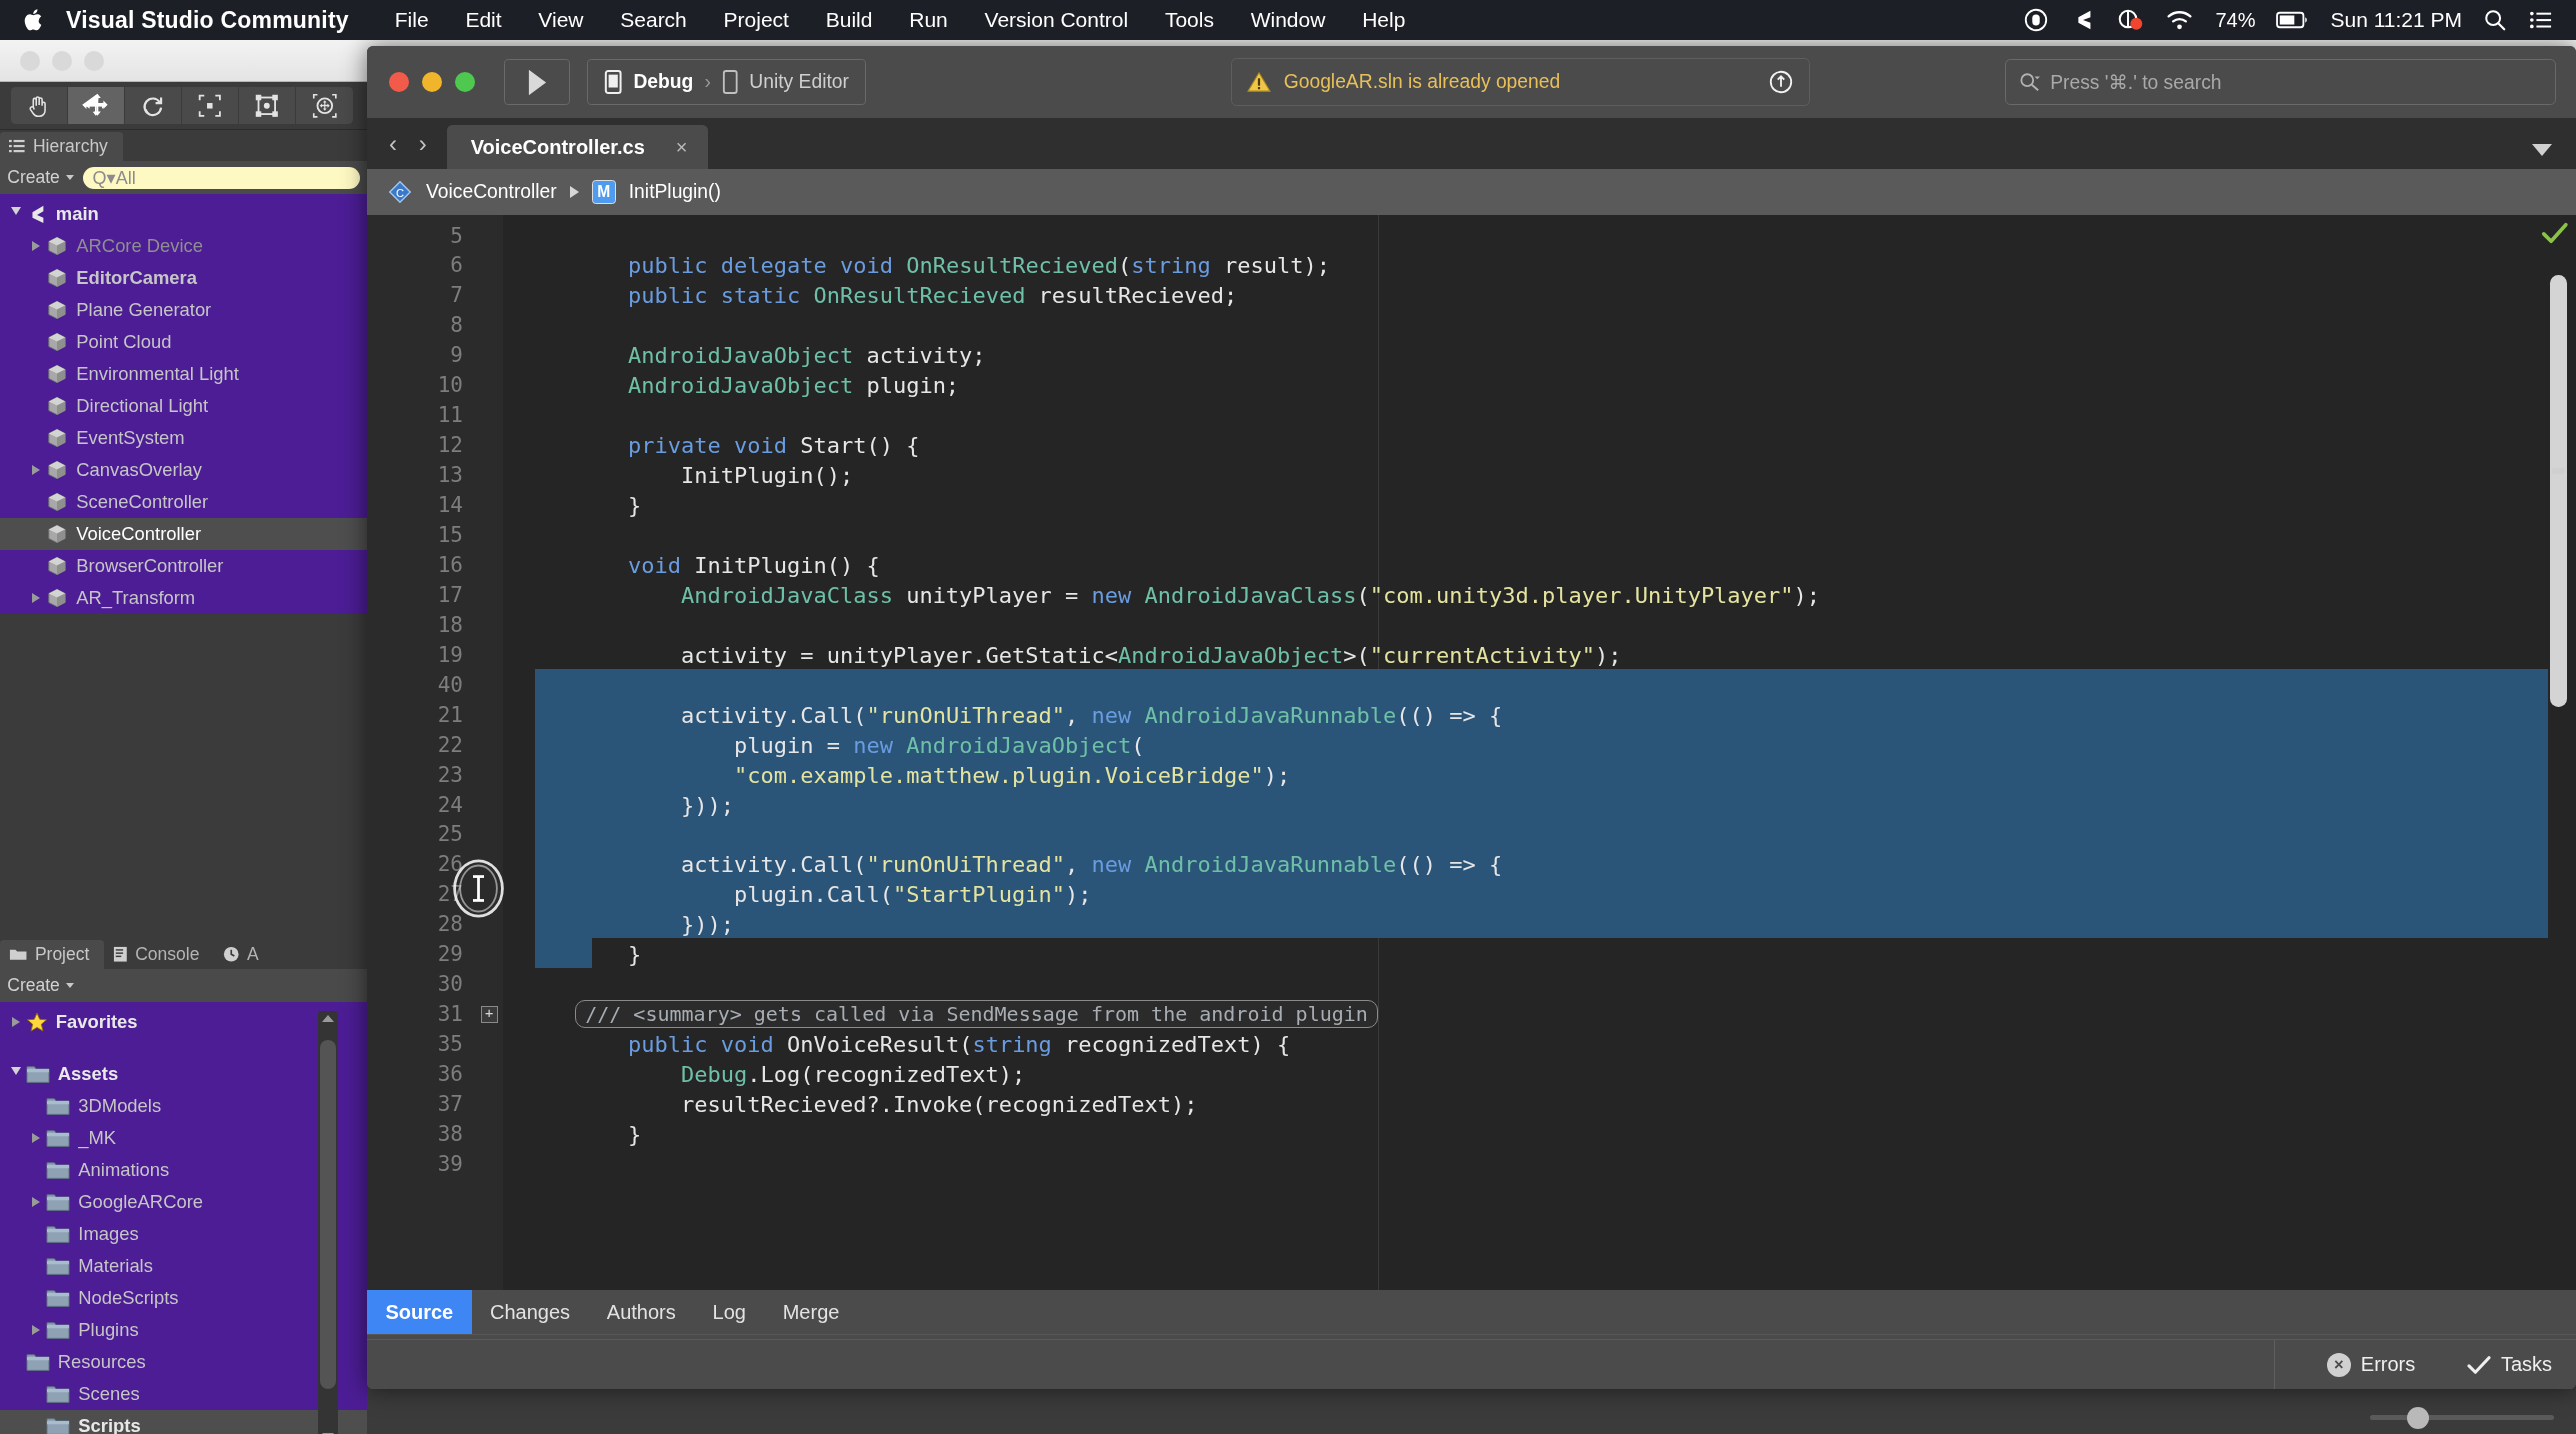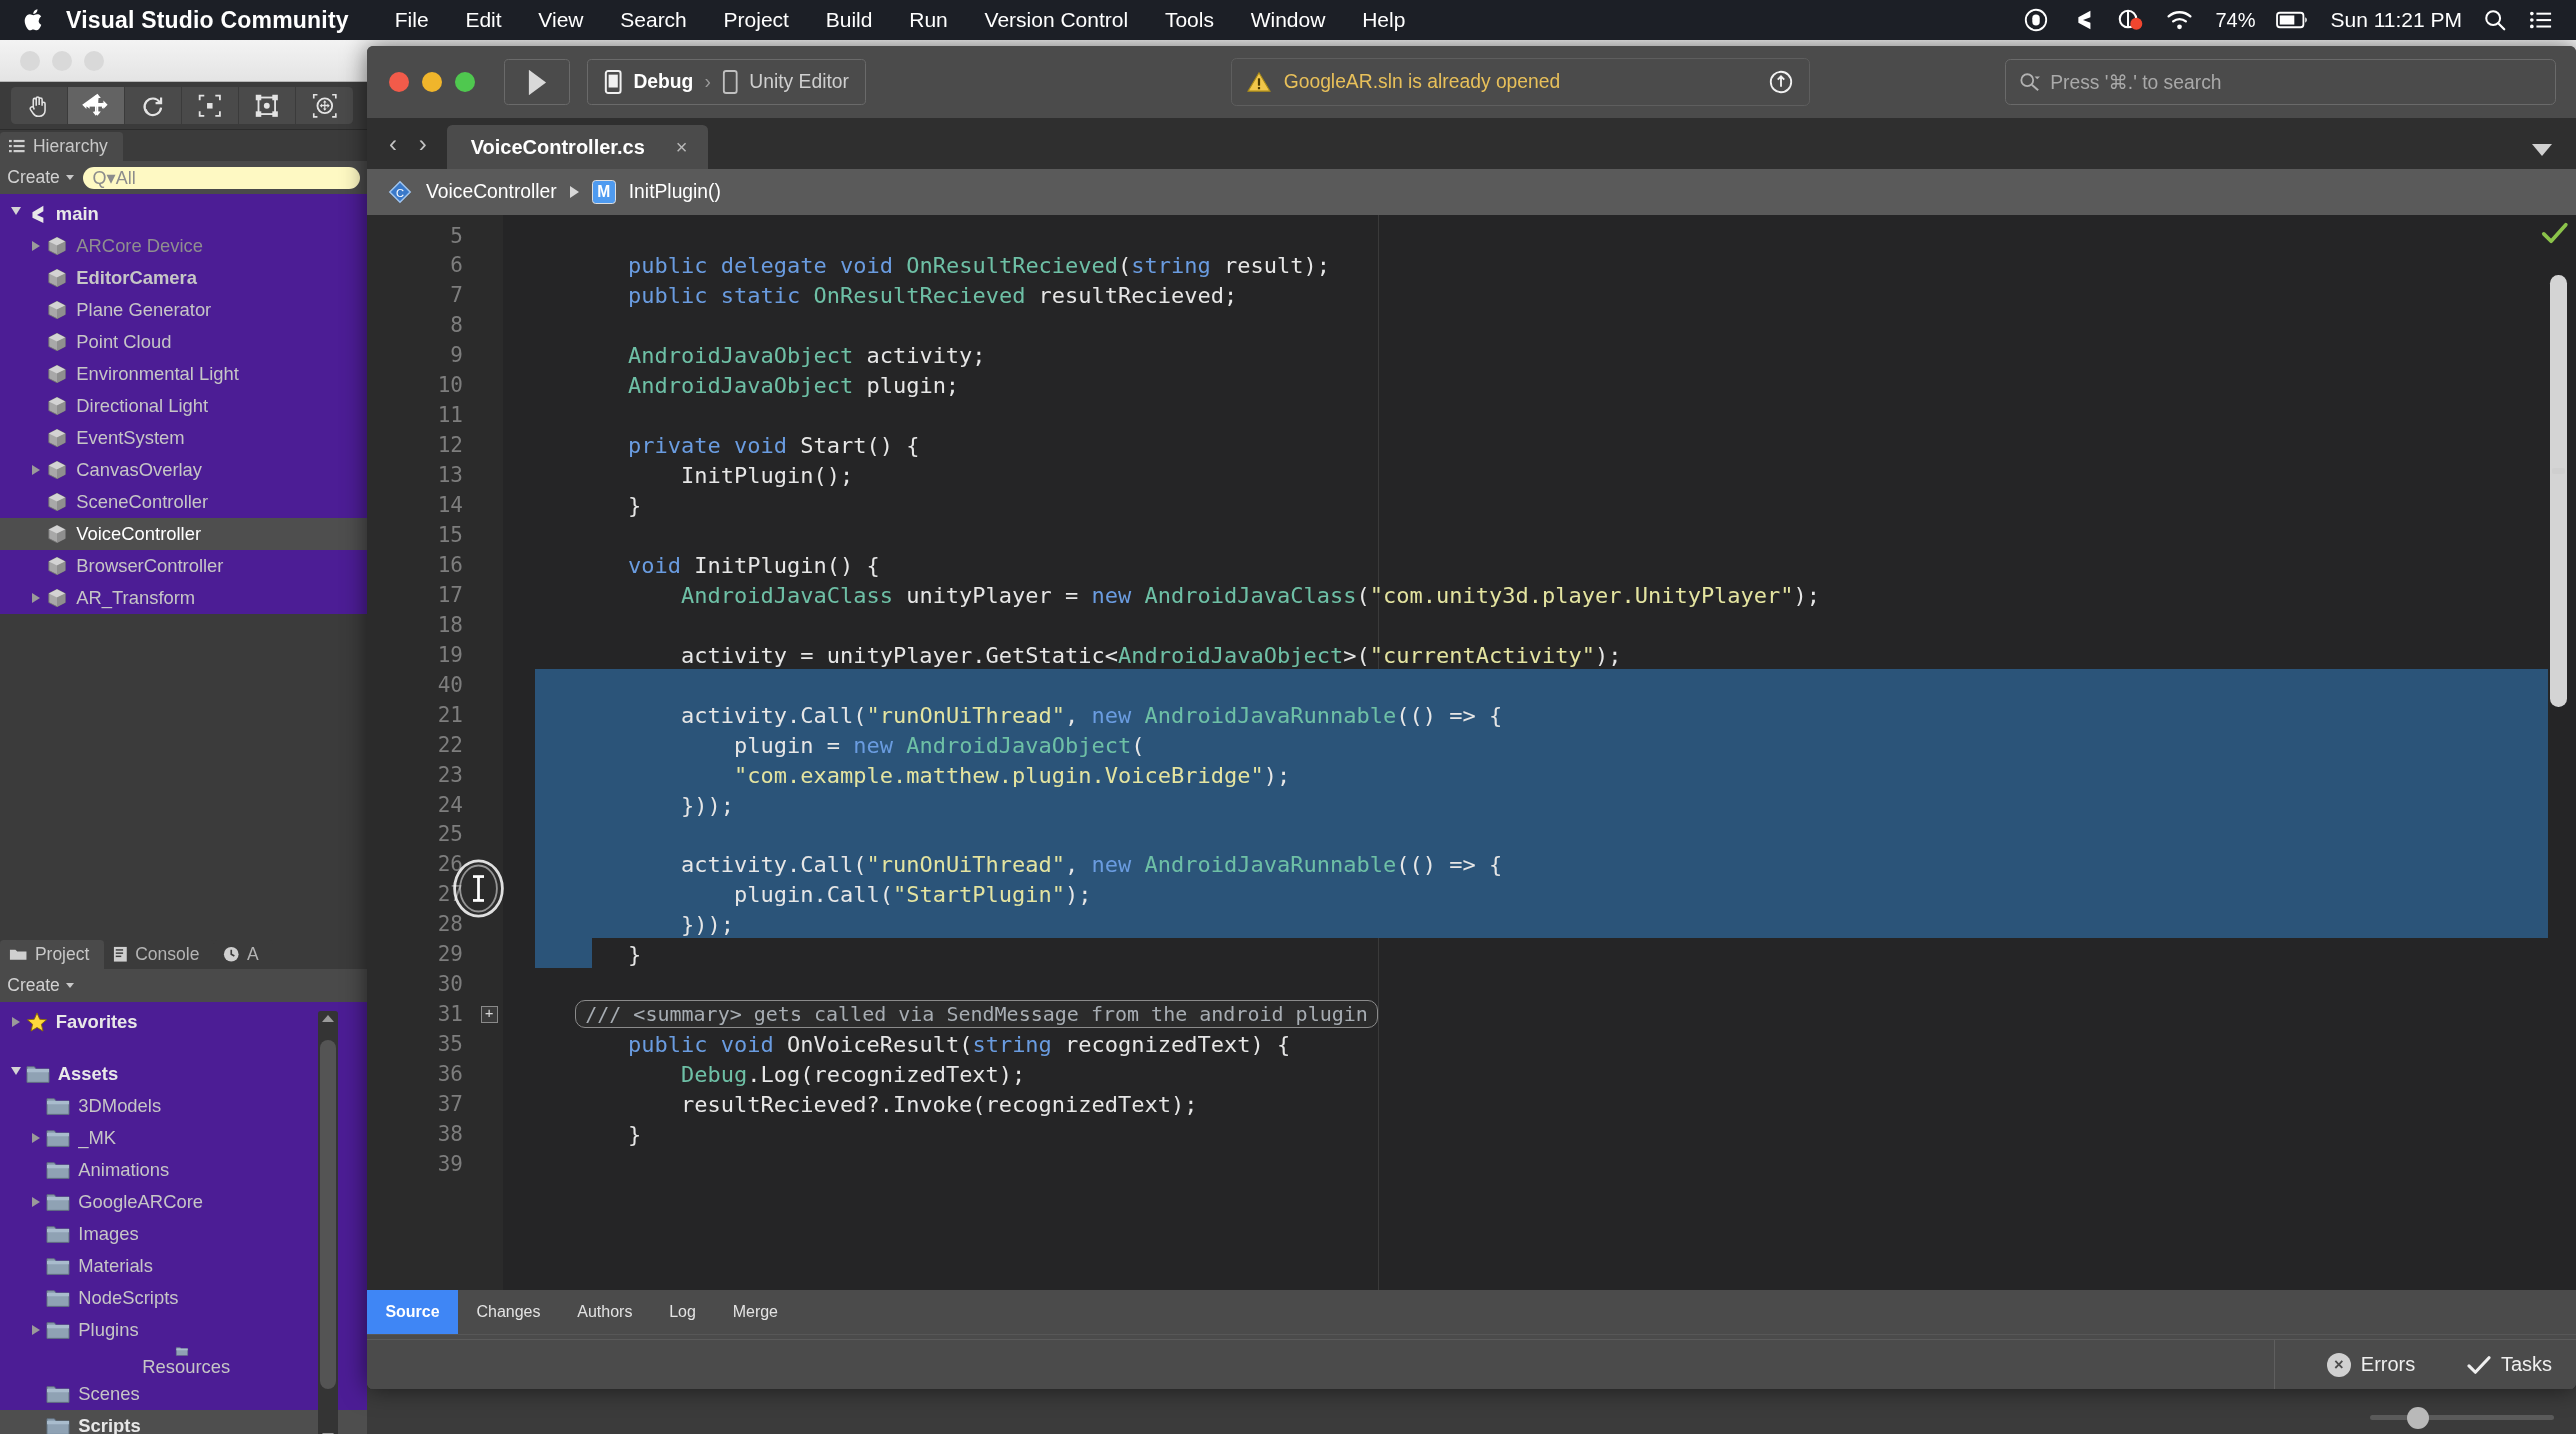--- a/index.html
+++ b/index.html
@@ -172,21 +172,21 @@
   .ed-scroll{ position:absolute; right:9.2px; top:9.2px; width:16.5px; }
   .ed-scroll .thumb{ position:absolute; left:0; width:16.5px; background:#d4d4d4; border-radius:8.3px; }
   .ed-mark{ position:absolute; right:11px; width:13px; height:5.5px; background:#cfcfcf; border-radius:1.8px; }
   .ed-check{ position:absolute; right:7.3px; }
 
   
   .vc-pad{
     position:absolute; left:0; bottom:0; right:0; height:99px; background:#4b4b4b;
   }
   .vc-tabs{ display:flex; align-items:stretch; height:44px; }
-  .vc-tab{ padding:0 18.4px; display:flex;align-items:center; font-size:16px; color:#e3e3e3; }
+  .vc-tab{ padding:0 18.4px; display:flex;align-items:center; font-size:20px; color:#e3e3e3; }
   .vc-tab.active{ background:#3f86f5; color:#fff; font-weight:bold; }
   .vc-body{ position:absolute; left:0; right:0; top:44px; bottom:0; background:#4b4b4b; border-top:0.9px solid #575757; }
 
   .vs-status{
     position:absolute; left:0; right:0; bottom:0; height:50px; background:#4b4b4b;
     border-top:0.9px solid #5b5b5b; display:flex; align-items:center; justify-content:flex-end;
     gap:27.6px; padding-right:24px; font-size:20px; color:#efefef;
   }
   .vs-status .cell{ display:flex; align-items:center; gap:10px; height:50px; padding-left:24px; }
   .vs-status .divider{ width:0.9px; height:50px; background:#5f5f5f; }
@@ -624,21 +624,21 @@
             <div class="trow" style="padding-left: 26px;">
               <span class="disc">
                 <i></i>
               </span>
               <svg class="folder" viewBox="0 0 26 21">
                 <path d="M1 3h8l2 2.4h14V20H1z" fill="#8fa2b4" stroke="#5f6f7d" stroke-width="1"></path>
                 <path d="M1 5.4h24V9H1z" fill="#a9bccd"></path>
               </svg>
               <span>Plugins</span>
             </div>
-            <div class="trow" style=" flex-direction: column;">
+            <div class="trow" style="">
               <span class="disc"></span>
               <svg class="folder" viewBox="0 0 26 21">
                 <path d="M1 3h8l2 2.4h14V20H1z" fill="#8fa2b4" stroke="#5f6f7d" stroke-width="1"></path>
                 <path d="M1 5.4h24V9H1z" fill="#a9bccd"></path>
               </svg>
               <span>Resources</span>
             </div>
             <div class="trow" style="padding-left: 26px;">
               <span class="disc"></span>
               <svg class="folder" viewBox="0 0 26 21">

